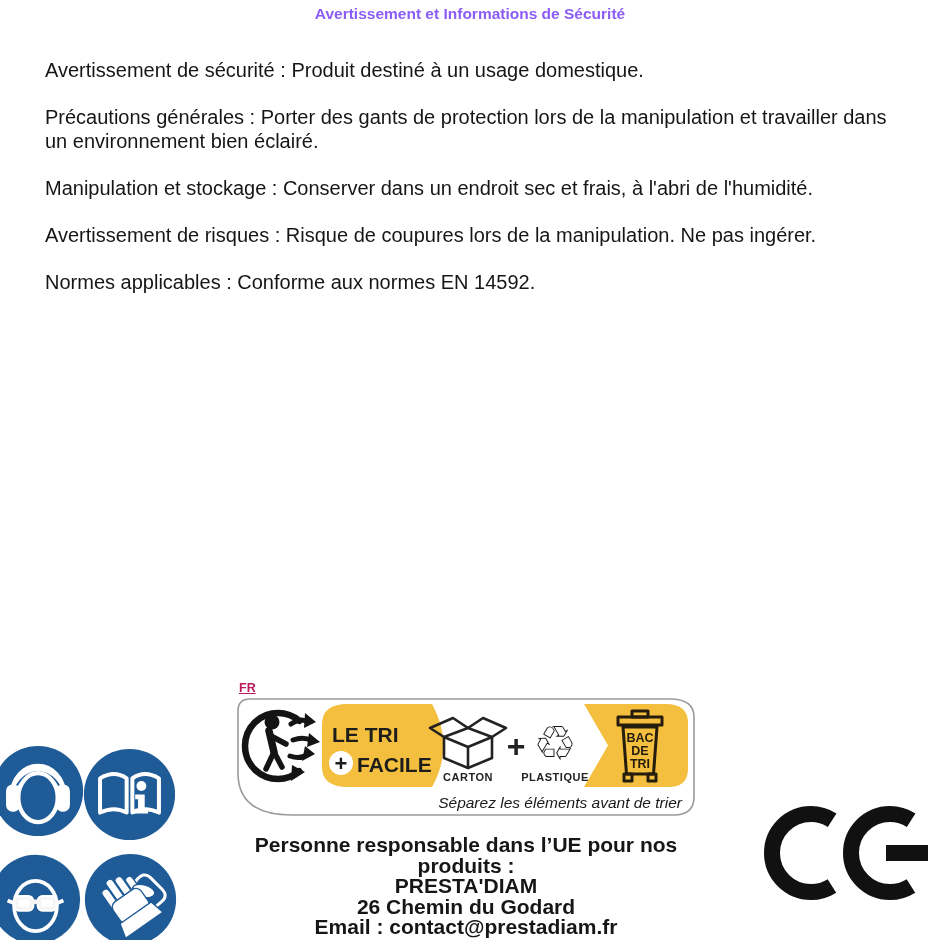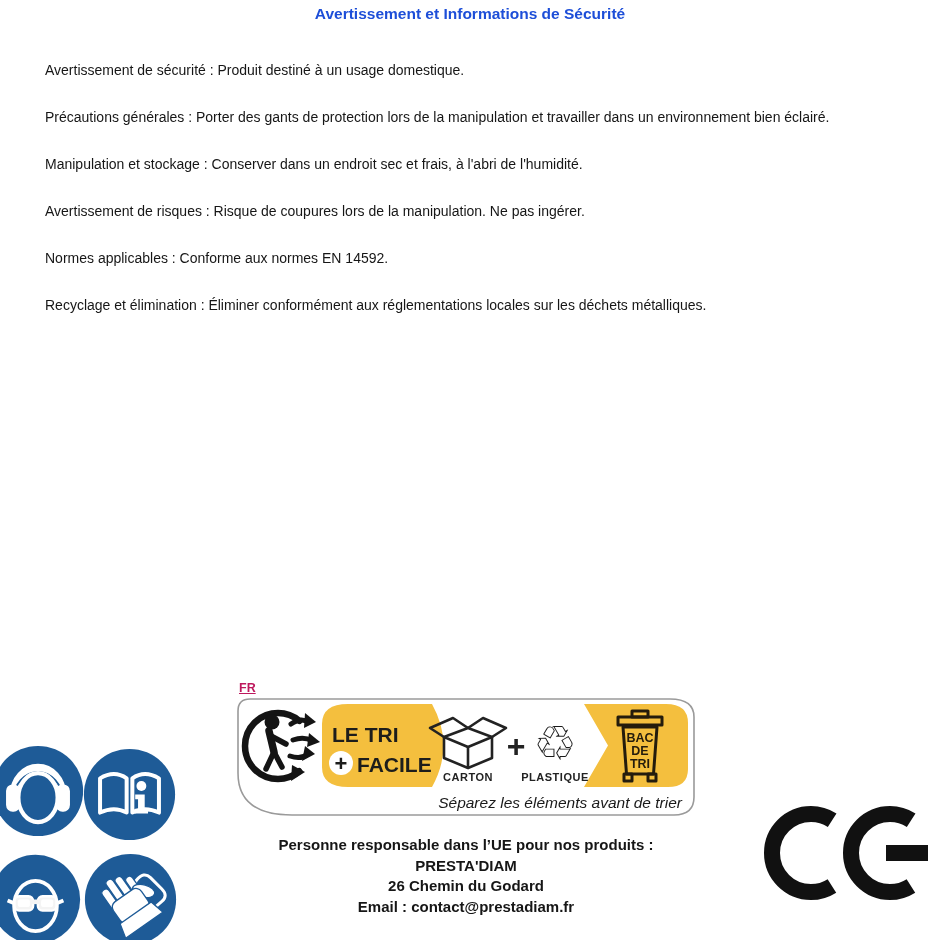--- a/index.html
+++ b/index.html
@@ -2,51 +2,50 @@
 <html><head>
 <meta charset="utf-8">
 <style>
   html,body{margin:0;padding:0;background:#fff;}
   body{
     width:940px;height:940px;position:relative;overflow:hidden;
     font-family:"Liberation Sans", sans-serif;color:#1a1a1a;
   }
   .page-title{
     position:absolute;top:5px;left:0;width:940px;text-align:center;
-    font-size:15.5px;font-weight:bold;color:#1d4ed8;
+    font-size:15.5px;font-weight:bold;color:#8b5cf6;
   }
   .content{
     position:absolute;top:59px;left:45px;width:845px;
-    font-size:14px;line-height:23.5px;color:#161616;
+    font-size:20px;line-height:23.5px;color:#161616;
   }
   .content p{margin:0 0 23.5px 0;}
   .ppe-icon{position:absolute;}
   .fr-code{
     position:absolute;left:239px;top:681px;font-size:12.5px;font-weight:bold;color:#be185d;text-decoration:underline;
   }
   .infotri{position:absolute;left:236px;top:697px;width:460px;height:121px;}
   .contact{
     position:absolute;left:226px;top:835px;width:480px;text-align:center;
-    font-size:15px;font-weight:bold;line-height:20.5px;color:#161616;
+    font-size:21px;font-weight:bold;line-height:20.5px;color:#161616;
   }
   .ce{position:absolute;left:760px;top:801px;}
   svg text{font-family:"Liberation Sans", sans-serif;}
 </style>
 </head>
 <body>
 
 <div class="page-title">Avertissement et Informations de Sécurité</div>
 
 <div class="content">
   <p>Avertissement de sécurité : Produit destiné à un usage domestique.</p>
   <p>Précautions générales : Porter des gants de protection lors de la manipulation et travailler dans un environnement bien éclairé.</p>
   <p>Manipulation et stockage : Conserver dans un endroit sec et frais, à l'abri de l'humidité.</p>
   <p>Avertissement de risques : Risque de coupures lors de la manipulation. Ne pas ingérer.</p>
   <p>Normes applicables : Conforme aux normes EN 14592.</p>
-  <p>Recyclage et élimination : Éliminer conformément aux réglementations locales sur les déchets métalliques.</p>
 </div>
 
 <svg class="ppe-icon" style="left:-9px;top:744px" width="94" height="94" viewBox="0 0 100 100">
   <circle cx="50" cy="50" r="48" fill="#1E5B97"></circle>
   <path d="M24,54 A26,29 0 0 1 76,54" fill="none" stroke="#fff" stroke-width="8"></path>
   <path d="M24,54 A26,29 0 0 1 76,54" fill="none" stroke="#1E5B97" stroke-width="2" transform="translate(0,5)"></path>
   <ellipse cx="50" cy="57" rx="21" ry="26" fill="#1E5B97" stroke="#fff" stroke-width="4.5"></ellipse>
   <rect x="16" y="43" width="15" height="29" rx="7" fill="#fff"></rect>
   <rect x="69" y="43" width="15" height="29" rx="7" fill="#fff"></rect>
 </svg>

